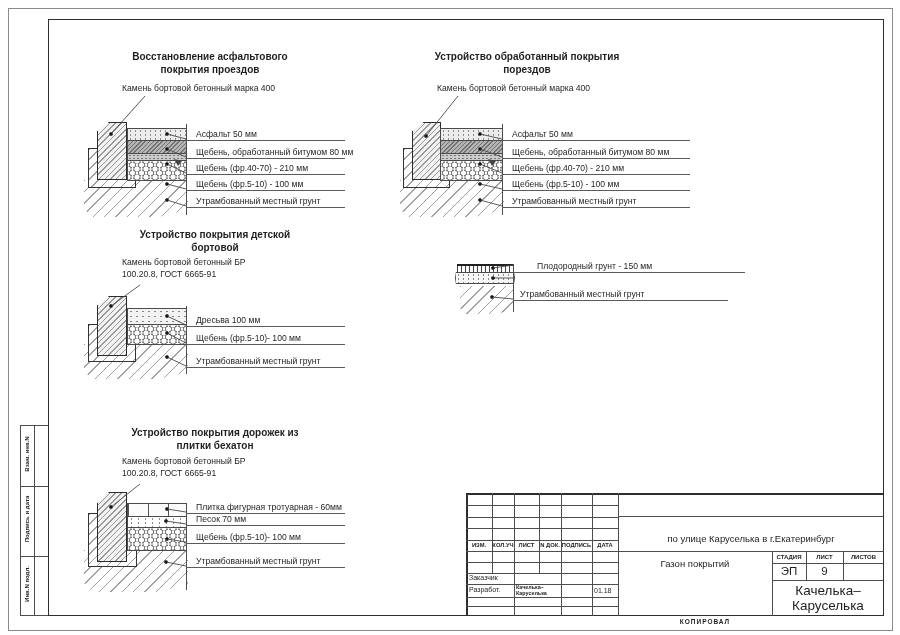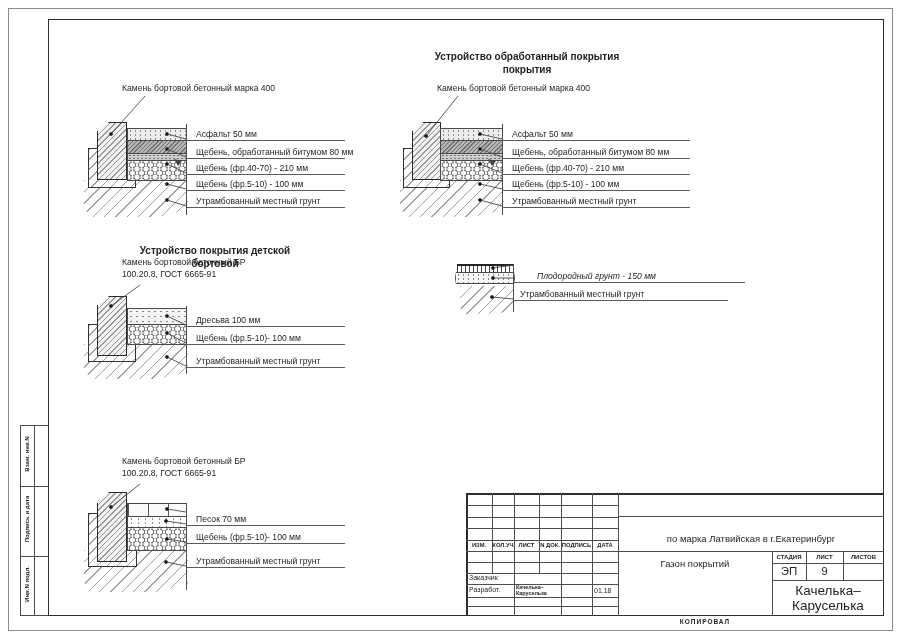--- a/index.html
+++ b/index.html
@@ -51,86 +51,93 @@
   <div class="abs vline" style="left:20px;top:425px;height:191px;"></div>
   <div class="abs vline" style="left:34px;top:425px;height:191px;"></div>
   <div class="abs hline" style="left:20px;top:425px;width:28px;"></div>
   <div class="abs hline" style="left:20px;top:486px;width:28px;"></div>
   <div class="abs hline" style="left:20px;top:556px;width:28px;"></div>
   <div class="abs hline" style="left:20px;top:615px;width:28px;"></div>
   <div class="abs t rot" style="left:-3px;top:451px;width:60px;">Взам. инв.N</div>
   <div class="abs t rot" style="left:-8px;top:516px;width:70px;">Подпись и дата</div>
   <div class="abs t rot" style="left:-3px;top:581px;width:60px;">Инв.N подл.</div>
 
+  <div class="abs t dtitle" style="left:110px;top:50px;width:200px;">
+    <span>Восстановление асфальтового</span><br><span>покрытия проездов</span>
+  </div>
   <div class="abs t note" style="left:122px;top:83px;">Камень бортовой бетонный марка 400</div>
   <div class="abs ground gclip" style="left:84px;top:180px;width:104px;height:37px;"></div>
   <div class="abs footing" style="left:88px;top:148px;width:48px;height:40px;"></div>
   <div class="abs curb chamfer" style="left:97px;top:122px;width:30px;height:58px;"></div>
   <div class="abs lay asphalt" style="left:127px;top:128px;width:60px;height:13px;"></div>
   <div class="abs lay bitumen" style="left:127px;top:140px;width:60px;height:14px;"></div>
   <div class="abs lay fr4070" style="left:127px;top:153px;width:60px;height:8px;"></div>
   <div class="abs lay fr510" style="left:127px;top:160px;width:60px;height:21px;"></div>
   <div class="abs vline" style="left:186px;top:124px;height:91px;"></div>
   <div class="abs t lbl" style="left:186px;top:126px;width:149px;">Асфальт 50 мм</div>
   <div class="abs t lbl" style="left:186px;top:144px;width:149px;">Щебень, обработанный битумом 80 мм</div>
   <div class="abs t lbl" style="left:186px;top:160px;width:149px;">Щебень (фр.40-70) - 210 мм</div>
   <div class="abs t lbl" style="left:186px;top:176px;width:149px;">Щебень (фр.5-10) - 100 мм</div>
   <div class="abs t lbl" style="left:186px;top:193px;width:149px;">Утрамбованный местный грунт</div>
 
   <div class="abs t dtitle" style="left:427px;top:50px;width:200px;">
-    <span>Устройство обработанный покрытия</span><br><span>покрытия</span>
+    <span>Устройство обработанный покрытия</span><br><span>порездов</span>
   </div>
   <div class="abs t note" style="left:437px;top:83px;">Камень бортовой бетонный марка 400</div>
   <div class="abs ground gclip" style="left:400px;top:180px;width:104px;height:37px;"></div>
   <div class="abs footing" style="left:403px;top:148px;width:47px;height:40px;"></div>
   <div class="abs curb chamfer" style="left:412px;top:122px;width:29px;height:58px;"></div>
   <div class="abs lay asphalt" style="left:440px;top:128px;width:63px;height:13px;"></div>
   <div class="abs lay bitumen" style="left:440px;top:140px;width:63px;height:14px;"></div>
   <div class="abs lay fr4070" style="left:440px;top:153px;width:63px;height:8px;"></div>
   <div class="abs lay fr510" style="left:440px;top:160px;width:63px;height:21px;"></div>
   <div class="abs vline" style="left:502px;top:124px;height:91px;"></div>
   <div class="abs t lbl" style="left:502px;top:126px;width:178px;">Асфальт 50 мм</div>
   <div class="abs t lbl" style="left:502px;top:144px;width:178px;">Щебень, обработанный битумом 80 мм</div>
   <div class="abs t lbl" style="left:502px;top:160px;width:178px;">Щебень (фр.40-70) - 210 мм</div>
   <div class="abs t lbl" style="left:502px;top:176px;width:178px;">Щебень (фр.5-10) - 100 мм</div>
   <div class="abs t lbl" style="left:502px;top:193px;width:178px;">Утрамбованный местный грунт</div>
 
-  <div class="abs t dtitle" style="left:115px;top:244px;width:200px;">
+  <div class="abs t dtitle" style="left:115px;top:228px;width:200px;">
     <span>Устройство покрытия детской</span><br><span>бортовой</span>
   </div>
   <div class="abs t note" style="left:122px;top:257px;">
     <span>Камень бортовой бетонный БР</span><br><span>100.20.8, ГОСТ 6665-91</span>
   </div>
   <div class="abs ground gclip" style="left:84px;top:344px;width:104px;height:35px;"></div>
   <div class="abs footing" style="left:88px;top:324px;width:48px;height:38px;"></div>
   <div class="abs curb chamfer" style="left:97px;top:296px;width:30px;height:60px;"></div>
   <div class="abs lay dresva" style="left:127px;top:308px;width:60px;height:17px;"></div>
   <div class="abs lay fr510" style="left:127px;top:324px;width:60px;height:21px;"></div>
   <div class="abs vline" style="left:186px;top:306px;height:68px;"></div>
   <div class="abs t lbl" style="left:186px;top:312px;width:149px;">Дресьва 100 мм</div>
   <div class="abs t lbl" style="left:186px;top:330px;width:149px;">Щебень (фр.5-10)- 100 мм</div>
   <div class="abs t lbl" style="left:186px;top:353px;width:149px;">Утрамбованный местный грунт</div>
 
   <div class="abs ground gclip" style="left:460px;top:286px;width:53px;height:28px;"></div>
   <div class="abs soil" style="left:455px;top:272px;width:60px;height:12px;"></div>
   <div class="abs grass" style="left:457px;top:264px;width:57px;height:8px;"></div>
   <div class="abs vline" style="left:513px;top:264px;height:48px;"></div>
-  <div class="abs t lbl" style="left:513px;top:268px;width:208px;padding-left:24px;font-style:italic;">Плодородный грунт - 150 мм</div>
+  <div class="abs t lbl" style="left:513px;top:258px;width:208px;padding-left:24px;">Плодородный грунт - 150 мм</div>
   <div class="abs t lbl" style="left:513px;top:286px;width:208px;padding-left:7px;">Утрамбованный местный грунт</div>
 
+  <div class="abs t dtitle" style="left:115px;top:426px;width:200px;">
+    <span>Устройство покрытия дорожек из</span><br><span>плитки бехатон</span>
+  </div>
   <div class="abs t note" style="left:122px;top:456px;">
     <span>Камень бортовой бетонный БР</span><br><span>100.20.8, ГОСТ 6665-91</span>
   </div>
   <div class="abs ground gclip" style="left:84px;top:550px;width:104px;height:42px;"></div>
   <div class="abs footing" style="left:88px;top:513px;width:49px;height:54px;"></div>
   <div class="abs curb chamfer" style="left:97px;top:492px;width:30px;height:70px;"></div>
   <div class="abs lay paving" style="left:127px;top:503px;width:60px;height:14px;"></div>
   <div class="abs lay sand" style="left:127px;top:516px;width:60px;height:12px;"></div>
   <div class="abs lay fr510" style="left:127px;top:527px;width:60px;height:24px;"></div>
   <div class="abs vline" style="left:186px;top:503px;height:87px;"></div>
+  <div class="abs t lbl" style="left:186px;top:499px;width:149px;">Плитка фигурная тротуарная - 60мм</div>
   <div class="abs t lbl" style="left:186px;top:511px;width:149px;">Песок 70 мм</div>
   <div class="abs t lbl" style="left:186px;top:529px;width:149px;">Щебень (фр.5-10)- 100 мм</div>
   <div class="abs t lbl" style="left:186px;top:553px;width:149px;">Утрамбованный местный грунт</div>
 
   <svg class="abs" width="900" height="635" style="left:0;top:0;pointer-events:none;">
     <g stroke="#4a4a4a" stroke-width="0.9" fill="#111">
       <line x1="145" y1="96" x2="111" y2="134"></line>
         <circle cx="111" cy="134" r="1.6"></circle>
       <line x1="167" y1="134" x2="186" y2="139"></line>
         <circle cx="167" cy="134" r="1.6"></circle>
@@ -225,21 +232,21 @@
   <div class="abs t cellh" style="left:592px;top:542px;width:26px;">ДАТА</div>
 
   <div class="abs t small7" style="left:469px;top:574px;">Заказчик</div>
   <div class="abs t small7" style="left:469px;top:586px;">Разработ.</div>
   <div class="abs t hand" style="left:516px;top:585px;">
     <span>Качелька–</span><br><span>Каруселька</span>
   </div>
   <div class="abs t small7" style="left:594px;top:587px;">01.18</div>
 
   <div class="abs t" style="left:618px;top:519px;width:266px;font-size:9.5px;line-height:13px;text-align:center;">
-    <br><span>по марка Латвийская в г.Екатеринбург</span>
+    <br><span>по улице Каруселька в г.Екатеринбург</span>
   </div>
   <div class="abs t" style="left:618px;top:558px;width:154px;font-size:9.5px;text-align:center;">Газон покрытий</div>
 
   <div class="abs t cellh" style="left:772px;top:554px;width:34px;font-size:6px;">СТАДИЯ</div>
   <div class="abs t cellh" style="left:806px;top:554px;width:37px;font-size:6px;">ЛИСТ</div>
   <div class="abs t cellh" style="left:843px;top:554px;width:41px;font-size:6px;">ЛИСТОВ</div>
   <div class="abs t" style="left:772px;top:565px;width:34px;font-size:11.5px;text-align:center;">ЭП</div>
   <div class="abs t" style="left:806px;top:565px;width:37px;font-size:11.5px;text-align:center;">9</div>
   <div class="abs t" style="left:843px;top:565px;width:41px;font-size:11.5px;text-align:center;"></div>
 

